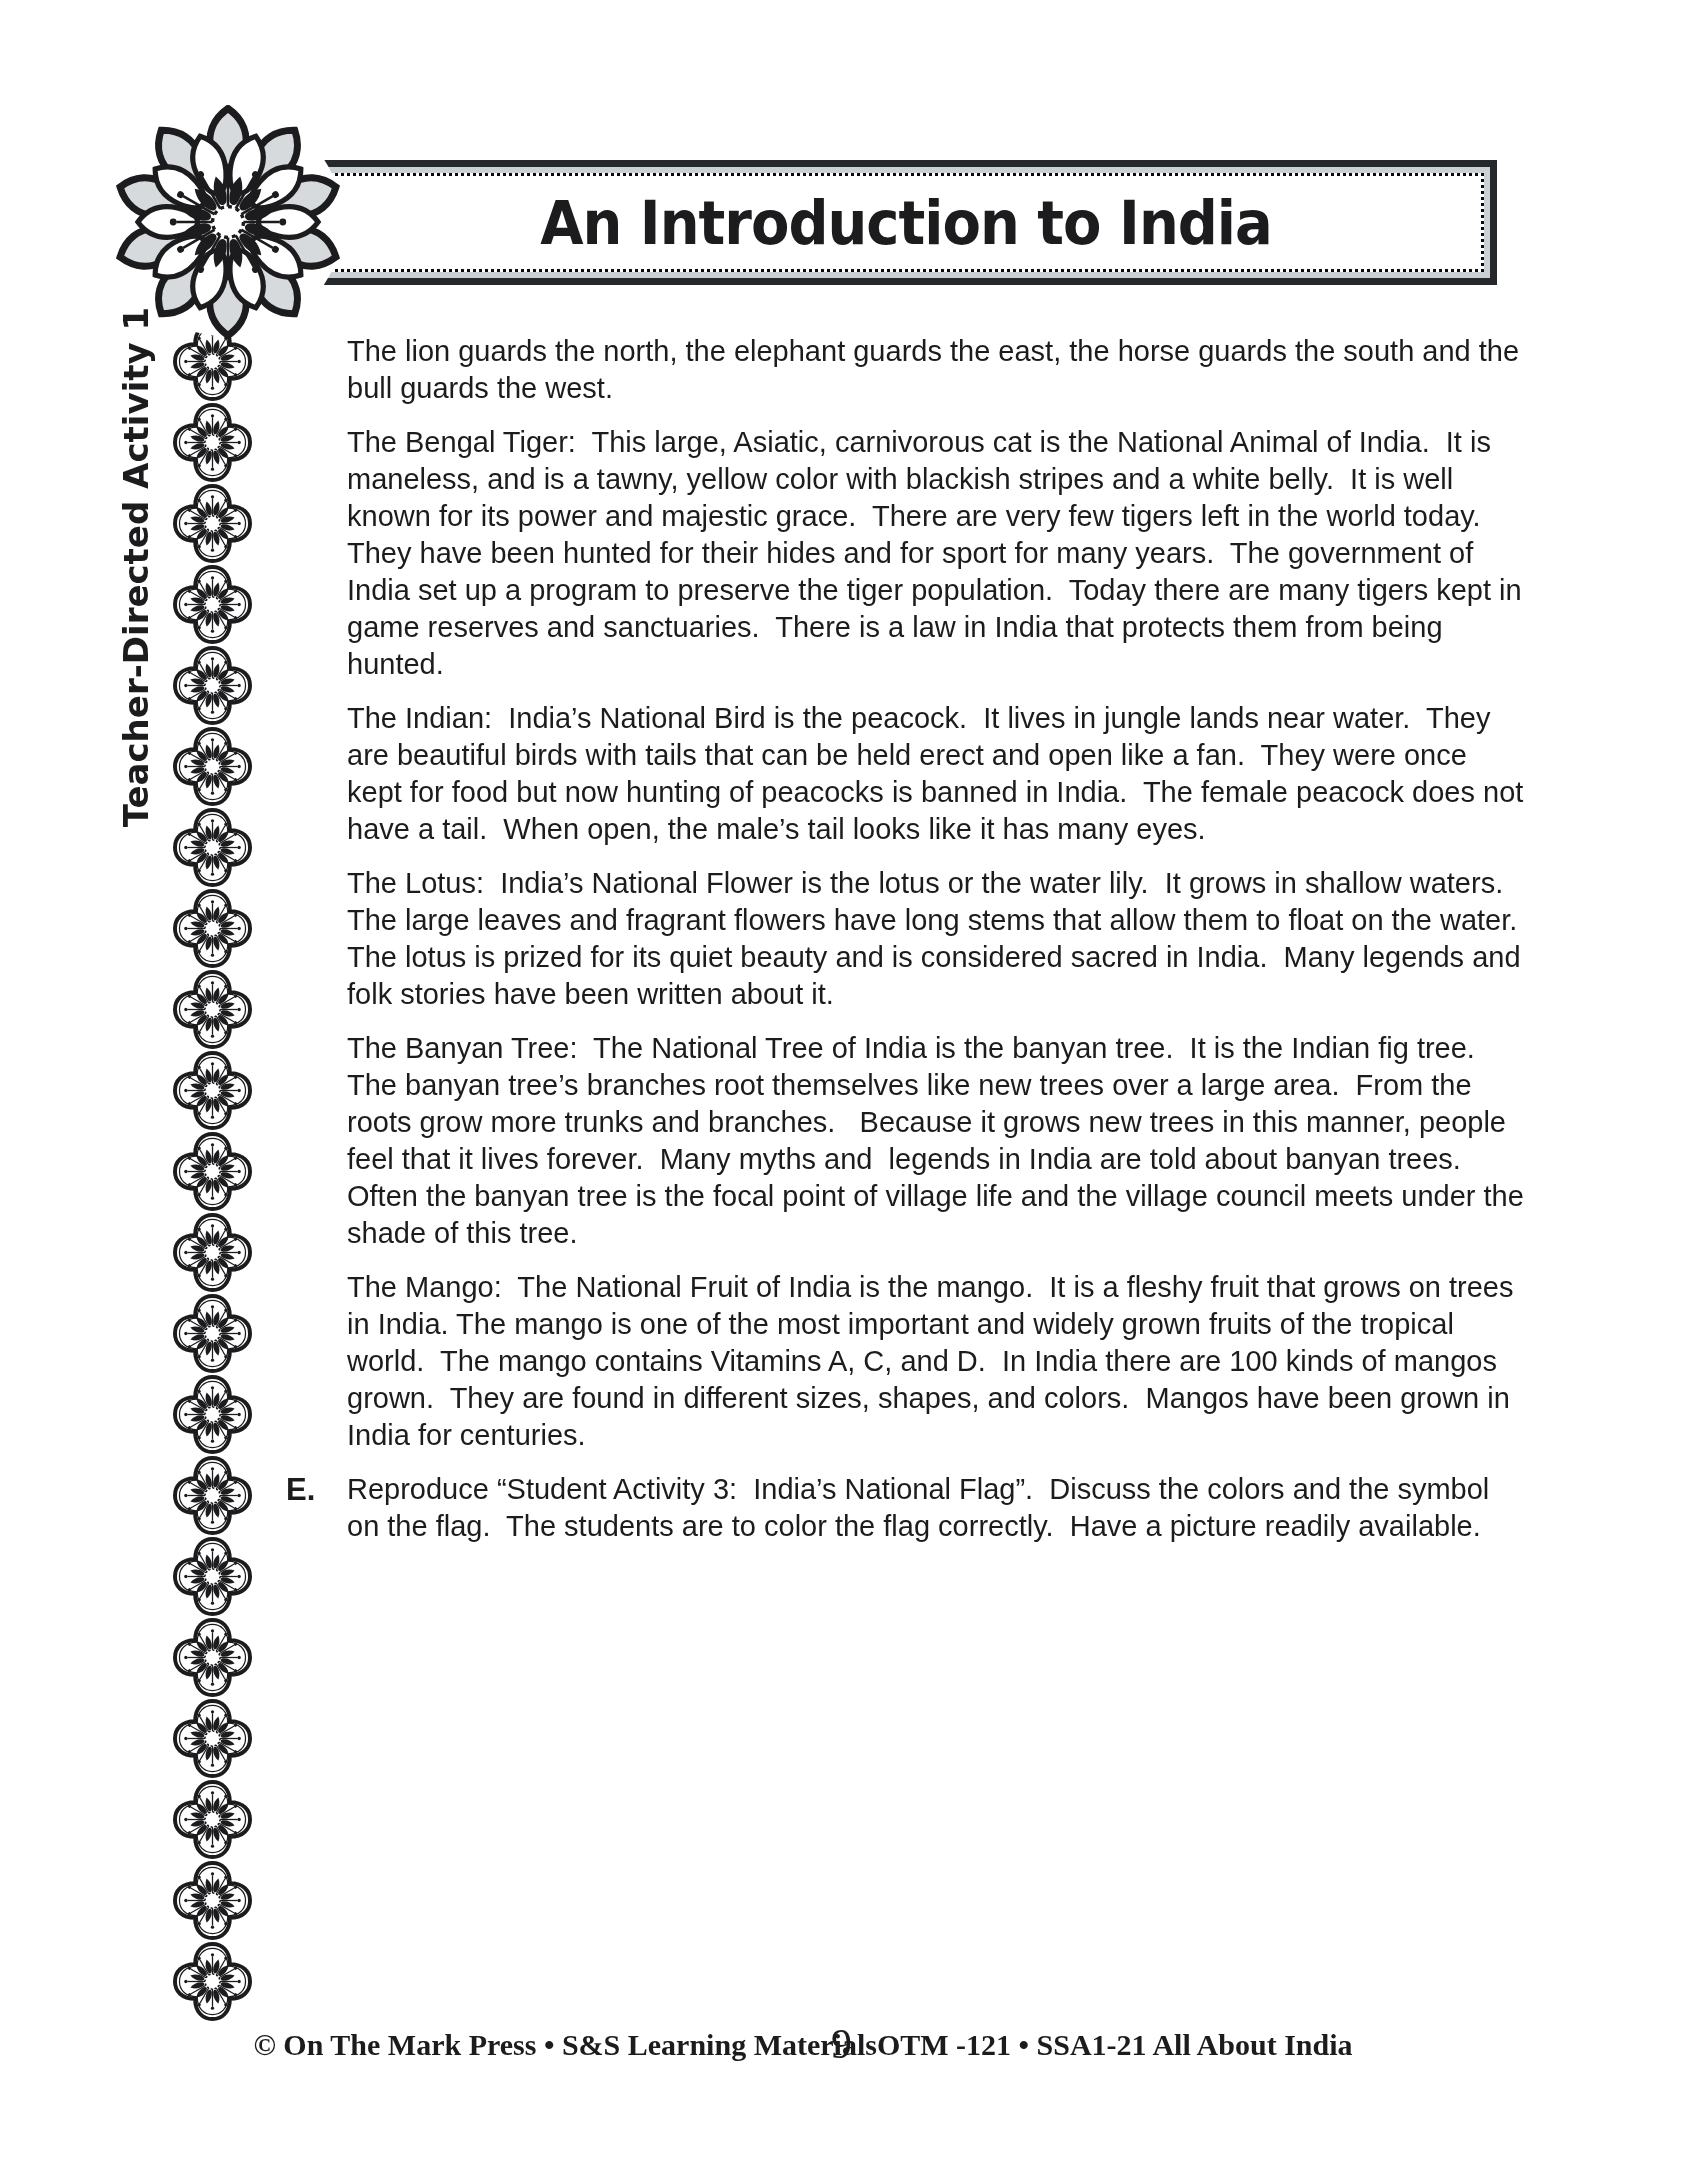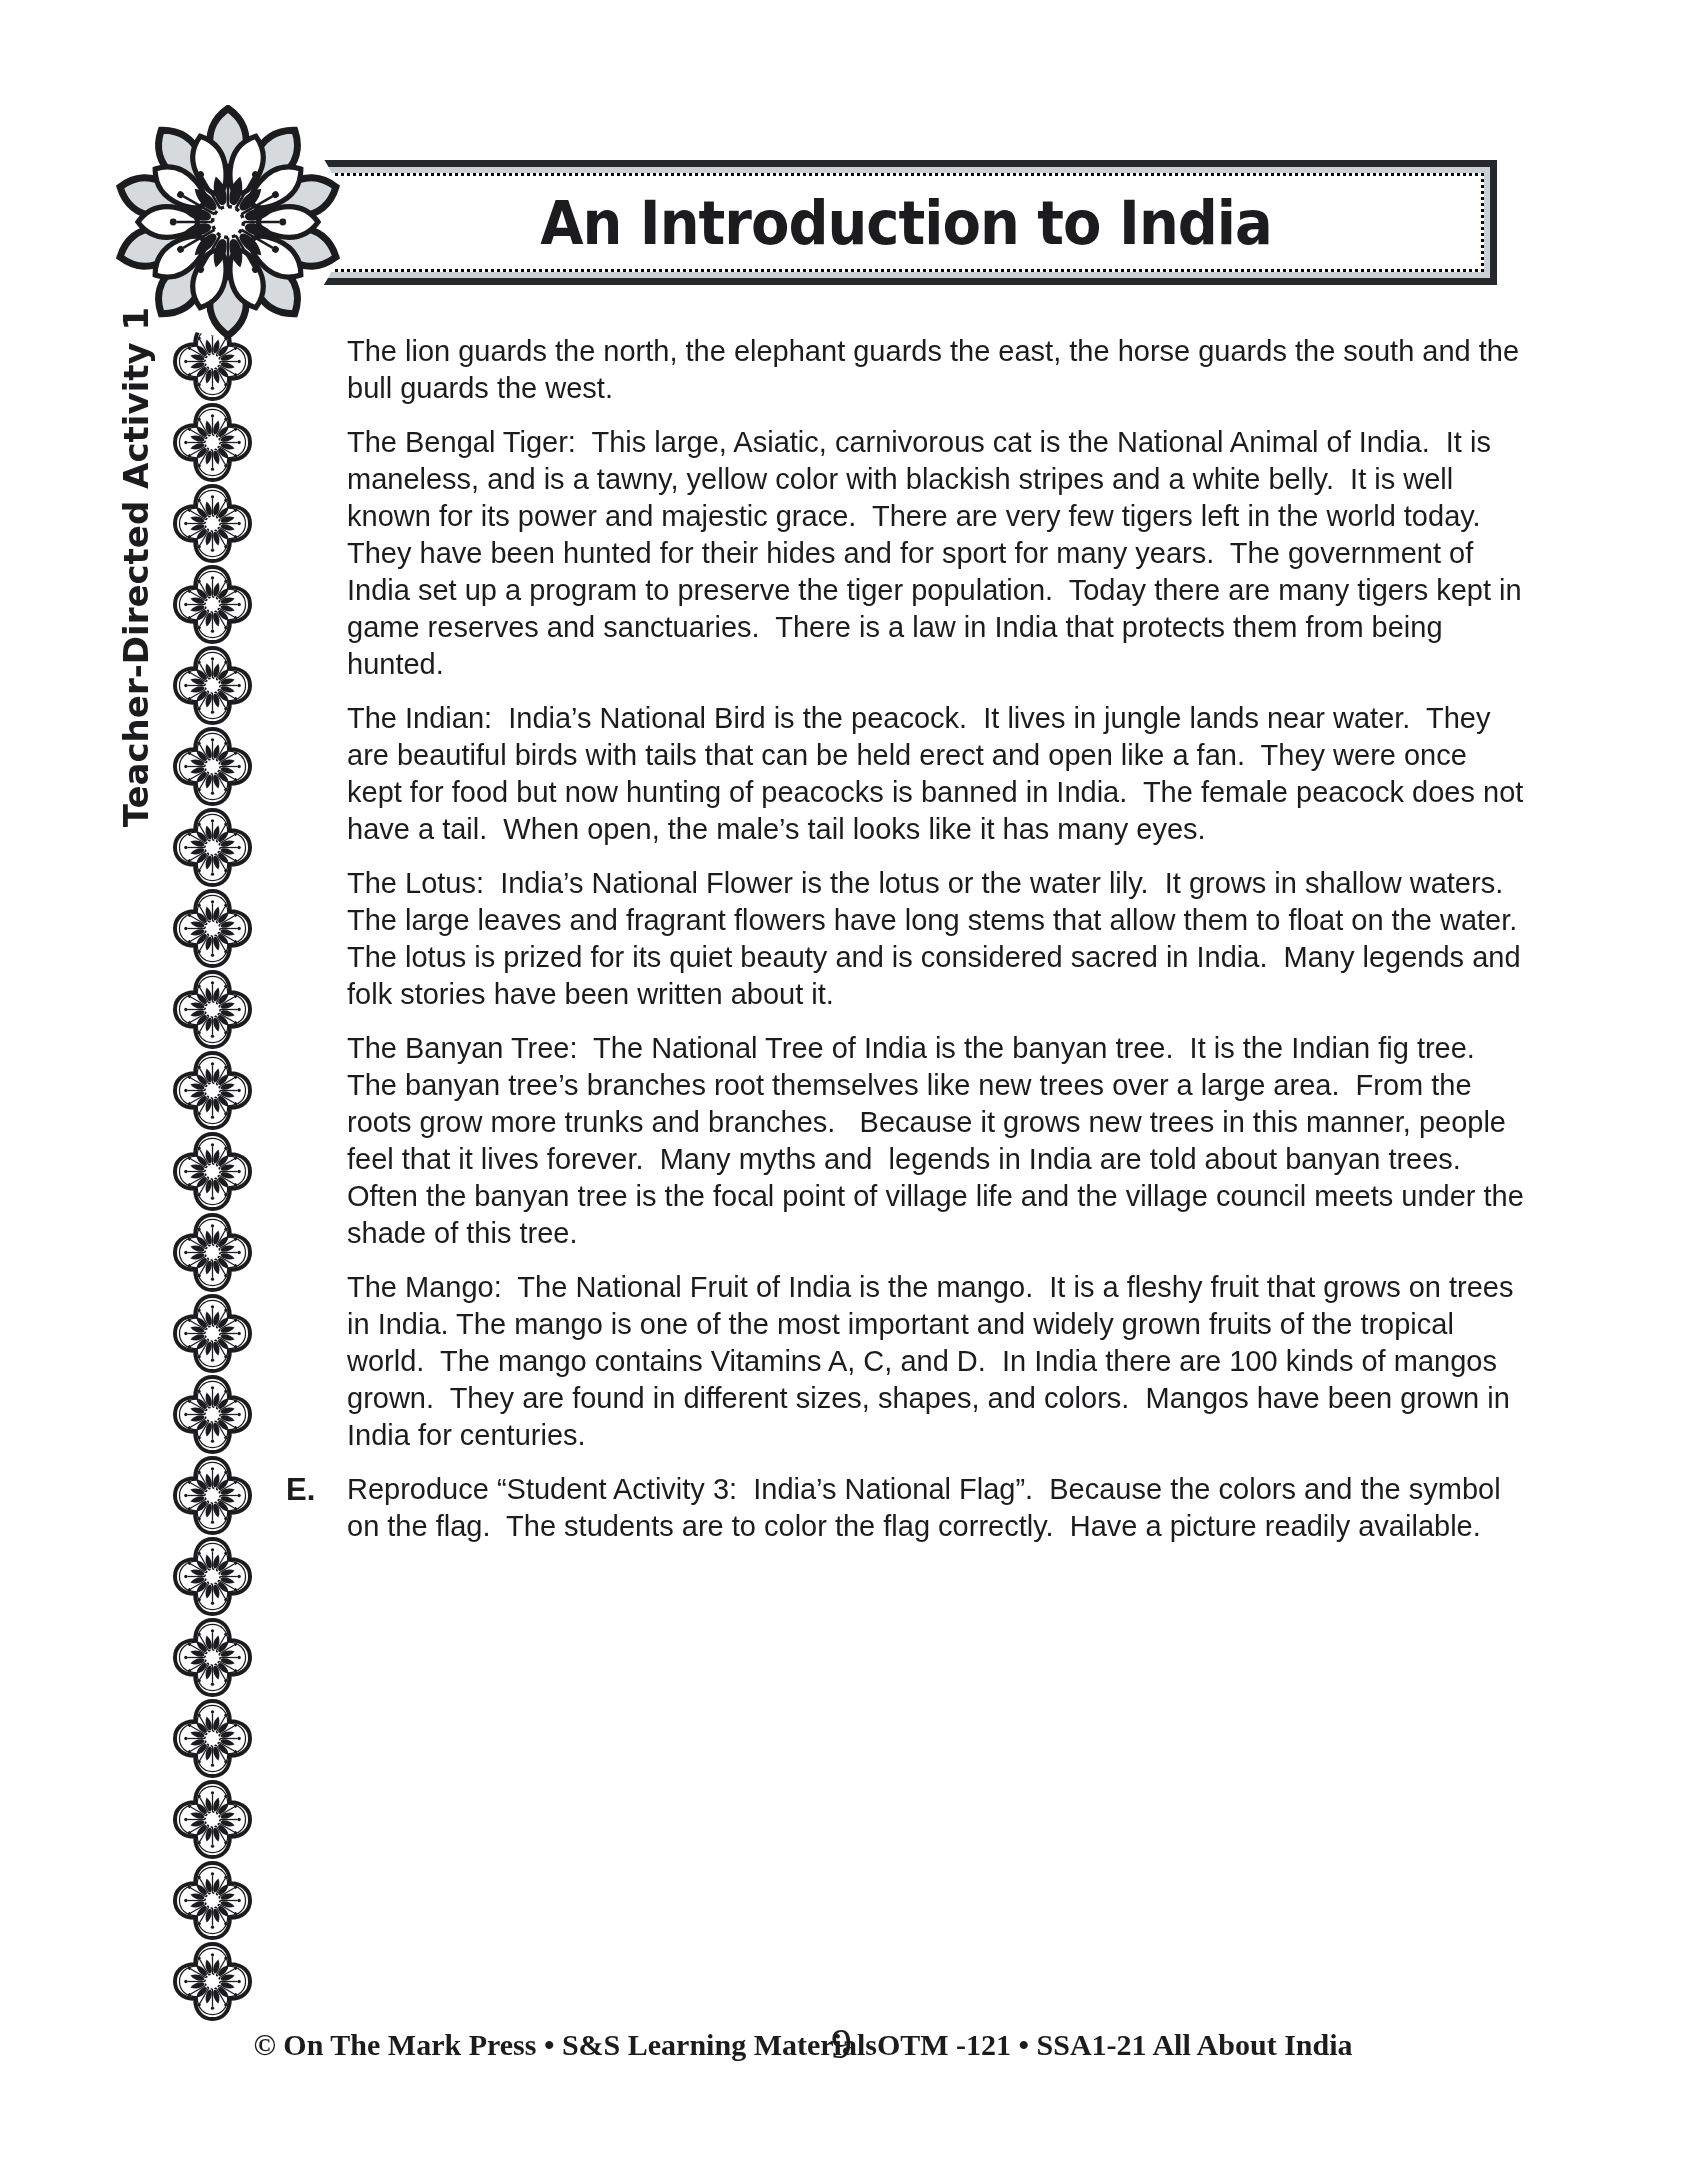--- a/index.html
+++ b/index.html
@@ -237,21 +237,21 @@
     <p><b>The Bengal Tiger:</b><span>  This large, Asiatic, carnivorous cat is the National Animal of India.  It is maneless, and is a tawny, yellow color with blackish stripes and a white belly.  It is well known for its power and majestic grace.  There are very few tigers left in the world today.  They have been hunted for their hides and for sport for many years.  The government of India set up a program to preserve the tiger population.  Today there are many tigers kept in game reserves and sanctuaries.  There is a law in India that protects them from being hunted.</span></p>
 
     <p><b>The Indian:</b><span>  India’s National Bird is the peacock.  It lives in jungle lands near water.  They are beautiful birds with tails that can be held erect and open like a fan.  They were once kept for food but now hunting of peacocks is banned in India.  The female peacock does not have a tail.  When open, the male’s tail looks like it has many eyes.</span></p>
 
     <p><b>The Lotus:</b><span>  India’s National Flower is the lotus or the water lily.  It grows in shallow waters.  The large leaves and fragrant flowers have long stems that allow them to float on the water.  The lotus is prized for its quiet beauty and is considered sacred in India.  Many legends and folk stories have been written about it.</span></p>
 
     <p><b>The Banyan Tree:</b><span>  The National Tree of India is the banyan tree.  It is the Indian fig tree.  The banyan tree’s branches root themselves like new trees over a large area.  From the roots grow more trunks and branches.   Because it grows new trees in this manner, people feel that it lives forever.  Many myths and  legends in India are told about banyan trees.  Often the banyan tree is the focal point of village life and the village council meets under the shade of this tree.</span></p>
 
     <p><b>The Mango:</b><span>  The National Fruit of India is the mango.  It is a fleshy fruit that grows on trees in India. The mango is one of the most important and widely grown fruits of the tropical world.  The mango contains Vitamins A, C, and D.  In India there are 100 kinds of mangos grown.  They are found in different sizes, shapes, and colors.  Mangos have been grown in India for centuries.</span></p>
 
-    <p class="activity-item"><span class="marker">E.</span><span>Reproduce “Student Activity 3:  India’s National Flag”.  Because the colors and the symbol on the flag.  The students are to color the flag correctly.  Have a picture readily available.</span></p>
+    <p class="activity-item"><span class="marker">E.</span><span>Reproduce “Student Activity 3:  India’s National Flag”.  Discuss the colors and the symbol on the flag.  The students are to color the flag correctly.  Have a picture readily available.</span></p>
   </div>
 
   <div class="page-number">9</div>
   <div class="footer">
     <span>© On The Mark Press • S&amp;S Learning Materials</span>
     <span>OTM -121 • SSA1-21 All About India</span>
   </div>
 
 </div>
 

